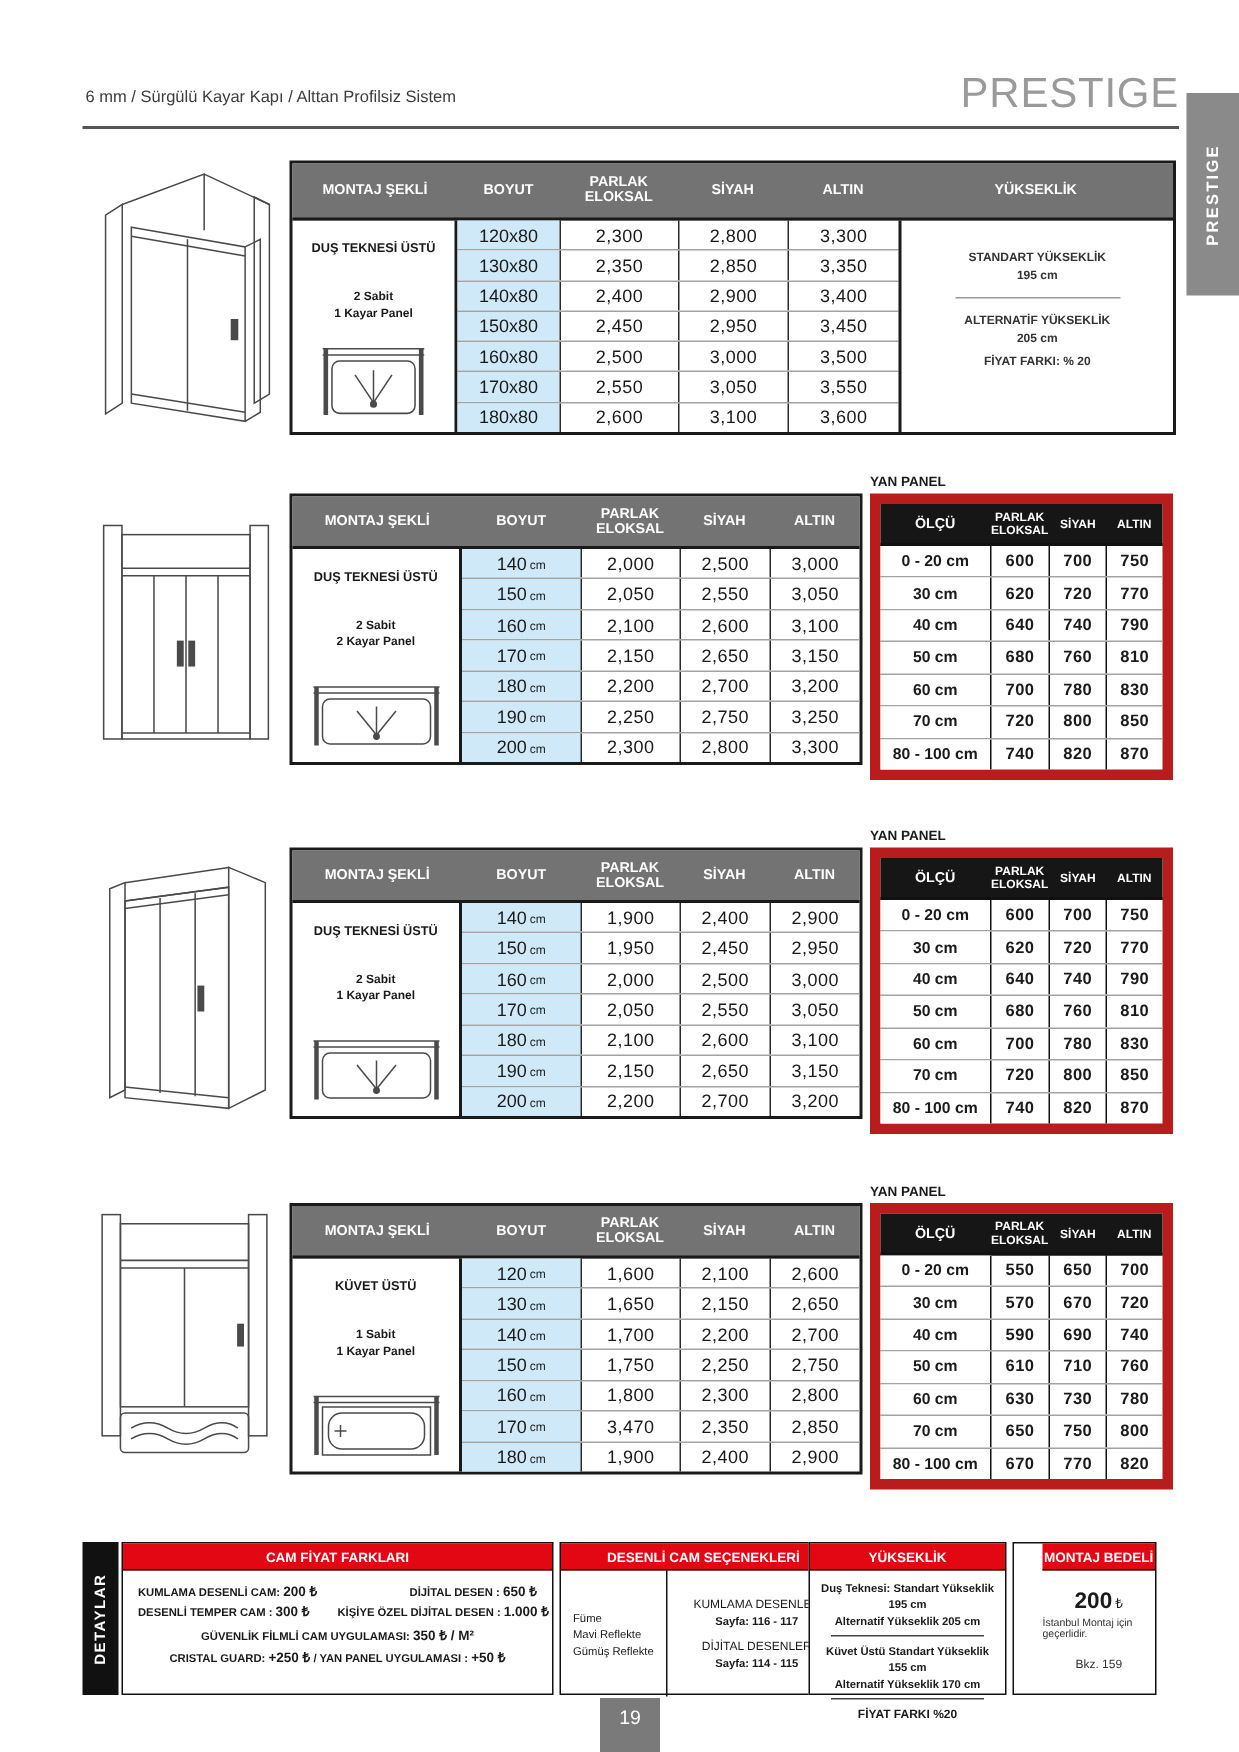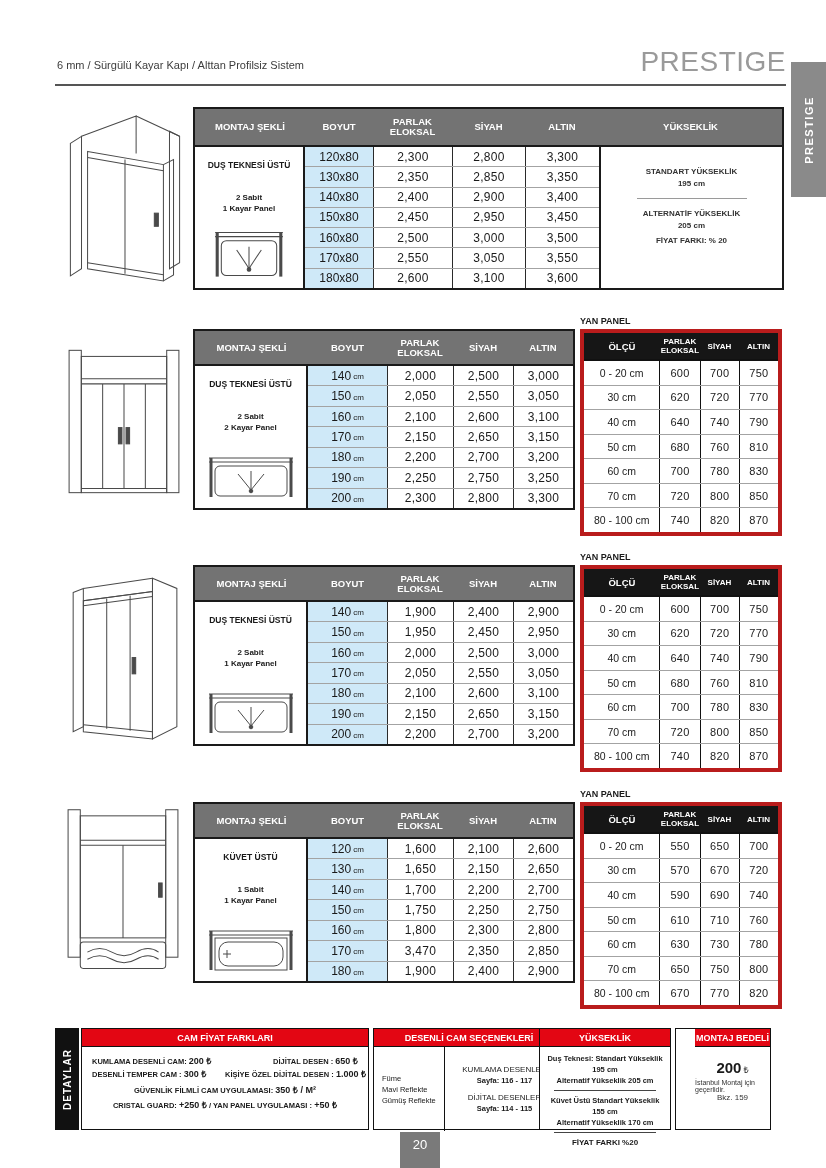--- a/index.html
+++ b/index.html
@@ -53,28 +53,28 @@
   .mt2{width:382px;}
   .mt2 .mhead{height:33px;}
   .mt2 .montaj-cell,.mt2 .mh:nth-child(1){width:113px;}
   .mt2 .mh:nth-child(2),.mt2 .c-first{width:79px;}
   .mt2 .mh:nth-child(3),.mt2 .prow .cell:nth-child(2){width:66px;}
   .mt2 .mh:nth-child(4),.mt2 .prow .cell:nth-child(3){width:60px;}
   .mt2 .mh:nth-child(5),.mt2 .prow .cell:nth-child(4){width:60px;}
   .mt2 .rows-col{height:142px;}
   
   .yan-label{position:absolute;left:525px;top:0;font-size:9px;font-weight:bold;}
-  .ytable{position:absolute;left:525px;top:13px;width:202px;border:4px solid #b91c1c;box-sizing:border-box;background:#fff;}
+  .ytable{position:absolute;left:525px;top:13px;width:202px;border:7px solid #b91c1c;box-sizing:border-box;background:#fff;}
   .ytable .mhead{background:#161616;border-bottom:2px solid #111;height:26px;}
   .ytable .mh{font-size:8px;line-height:9px;}
   .ytable .mh:nth-child(1){width:78px;font-size:9.5px;}
   .ytable .mh:nth-child(2){width:40px;}
   .ytable .mh:nth-child(3){width:40px;}
   .ytable .mh:nth-child(4){width:40px;}
-  .ytable .rows-col{height:171px;}
+  .ytable .rows-col{height:149px;font-weight:bold;}
   .ytable .c-first{width:78px;background:#fff;font-size:10.5px;border-right:1px solid #111;}
   .ytable .prow .cell:nth-child(n+2){width:40px;font-size:11px;border-left:1px solid #111;}
   .ytable .prow .cell:nth-child(2){border-left:none;}
   
   .details{position:absolute;left:55px;top:1028px;width:716px;height:103px;}
   .dtab{position:absolute;left:0;top:0;width:24px;height:102px;background:#111;display:flex;
         align-items:center;justify-content:center;}
   .dtab span{transform:rotate(-90deg);color:#fff;font-weight:bold;font-size:10px;letter-spacing:1px;white-space:nowrap;}
   .dbox{position:absolute;top:0;height:102px;border:1px solid #111;box-sizing:border-box;background:#fff;}
   .dhead{height:17px;background:#e30613;color:#fff;font-weight:bold;font-size:9px;display:flex;
@@ -96,21 +96,21 @@
   .des-group{margin:4px 0;}
   .des-name{font-size:8px;font-weight:normal;}
   .des-page{font-size:7.5px;font-weight:bold;margin-top:2px;}
   .ybody{padding:6px 6px 0 6px;font-size:7.5px;font-weight:bold;text-align:center;line-height:11px;}
   .ydiv{height:1px;background:#444;margin:4px 8px;}
   .yfark{font-size:8px;margin-top:3px;}
   .mbbody{display:flex;flex-direction:column;align-items:center;padding-top:12px;}
   .mprice{font-size:15px;font-weight:bold;}
   .mcur{font-size:9px;margin-left:2px;}
   .mnote{font-size:7px;margin-top:2px;color:#333;}
-  .mref{font-size:8px;color:#333;}
+  .mref{font-size:8px;margin-top:12px;color:#333;}
   
   .pagenum{position:absolute;left:400px;top:1132px;width:40px;height:36px;background:#7a7a7a;
            color:#fff;font-size:13px;display:flex;justify-content:center;padding-top:5px;box-sizing:border-box;}
   svg .ln{stroke:#4a4a4a;fill:none;stroke-width:1;}
 </style>
 </head>
 <body>
 
 <div class="page">
 
@@ -803,15 +803,15 @@
       <div class="mbbody">
         <div>
           <span class="mprice">200</span><span class="mcur">₺</span>
         </div>
         <div class="mnote">İstanbul Montaj için geçerlidir.</div>
         <div class="mref">Bkz. 159</div>
       </div>
     </div>
   </div>
 
-  <div class="pagenum">20</div>
+  <div class="pagenum">19</div>
 
 </div>
 
 </body></html>

